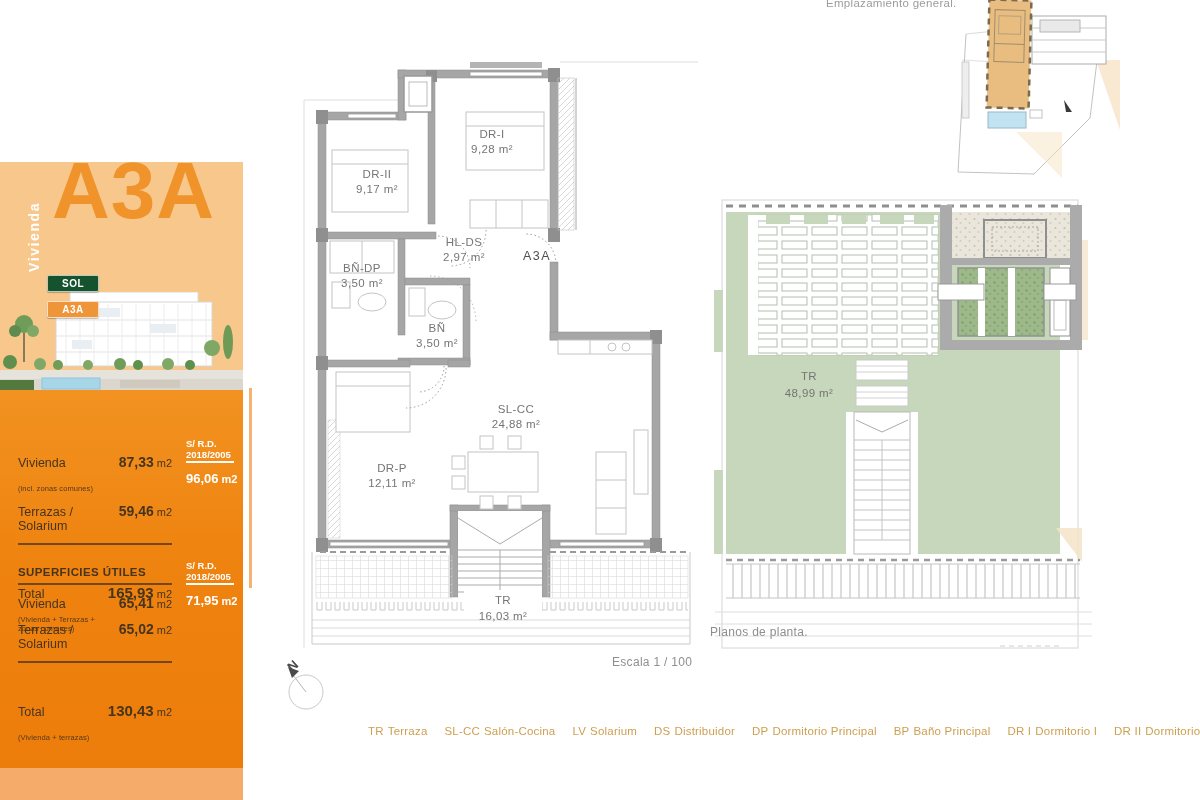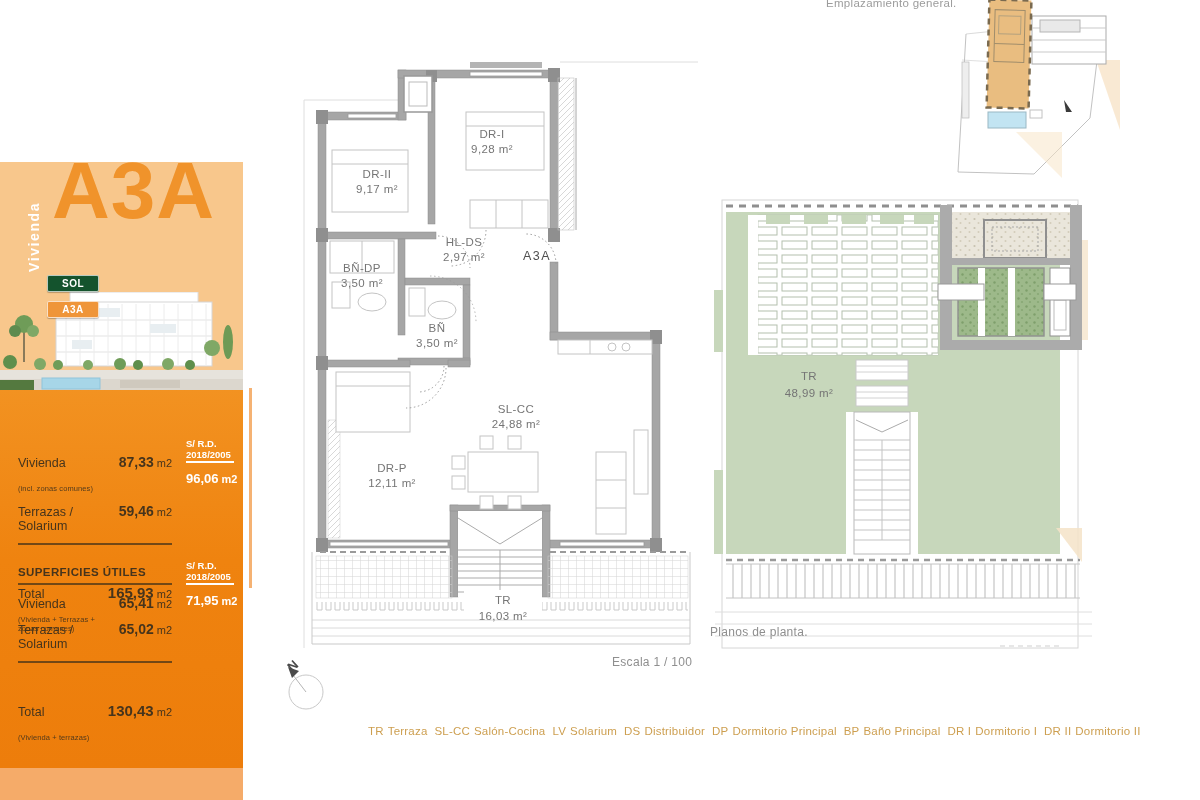--- a/index.html
+++ b/index.html
@@ -62,21 +62,21 @@
   .t-alt-val{position:absolute;left:168px;color:#fff;font-weight:bold;font-size:13px;white-space:nowrap;}
   .t-alt-val .t-unit{font-weight:bold;}
   #tbl-1 .t-alt-val{top:27px;} #tbl-2 .t-alt-val{top:27px;}
 
   
   #site-title{left:826px;top:-3px;font-size:11.5px;color:#9c9c9c;letter-spacing:.3px;}
   #scale-label{left:612px;top:655px;font-size:12px;color:#8f8f8f;letter-spacing:.3px;}
   #plans-caption{left:710px;top:625px;font-size:12px;color:#8f8f8f;letter-spacing:.3px;}
   #legend{
     left:368px;top:725px;width:790px;display:flex;flex-wrap:nowrap;
-    column-gap:7px;font-size:11.5px;color:#CD9F50;white-space:nowrap;letter-spacing:.2px;
+    column-gap:17px;font-size:11.5px;color:#CD9F50;white-space:nowrap;letter-spacing:.2px;
   }
   .lg-abbr{margin-right:4px;}
 
   svg text{font-family:"Liberation Sans",sans-serif;}
   .roomcode,.roomarea{fill:#757575;font-size:11.5px;letter-spacing:.4px;}
   .unitlbl{fill:#4f4f4f;font-size:12.5px;letter-spacing:1.5px;}
 </style>
 </head>
 <body>
 

